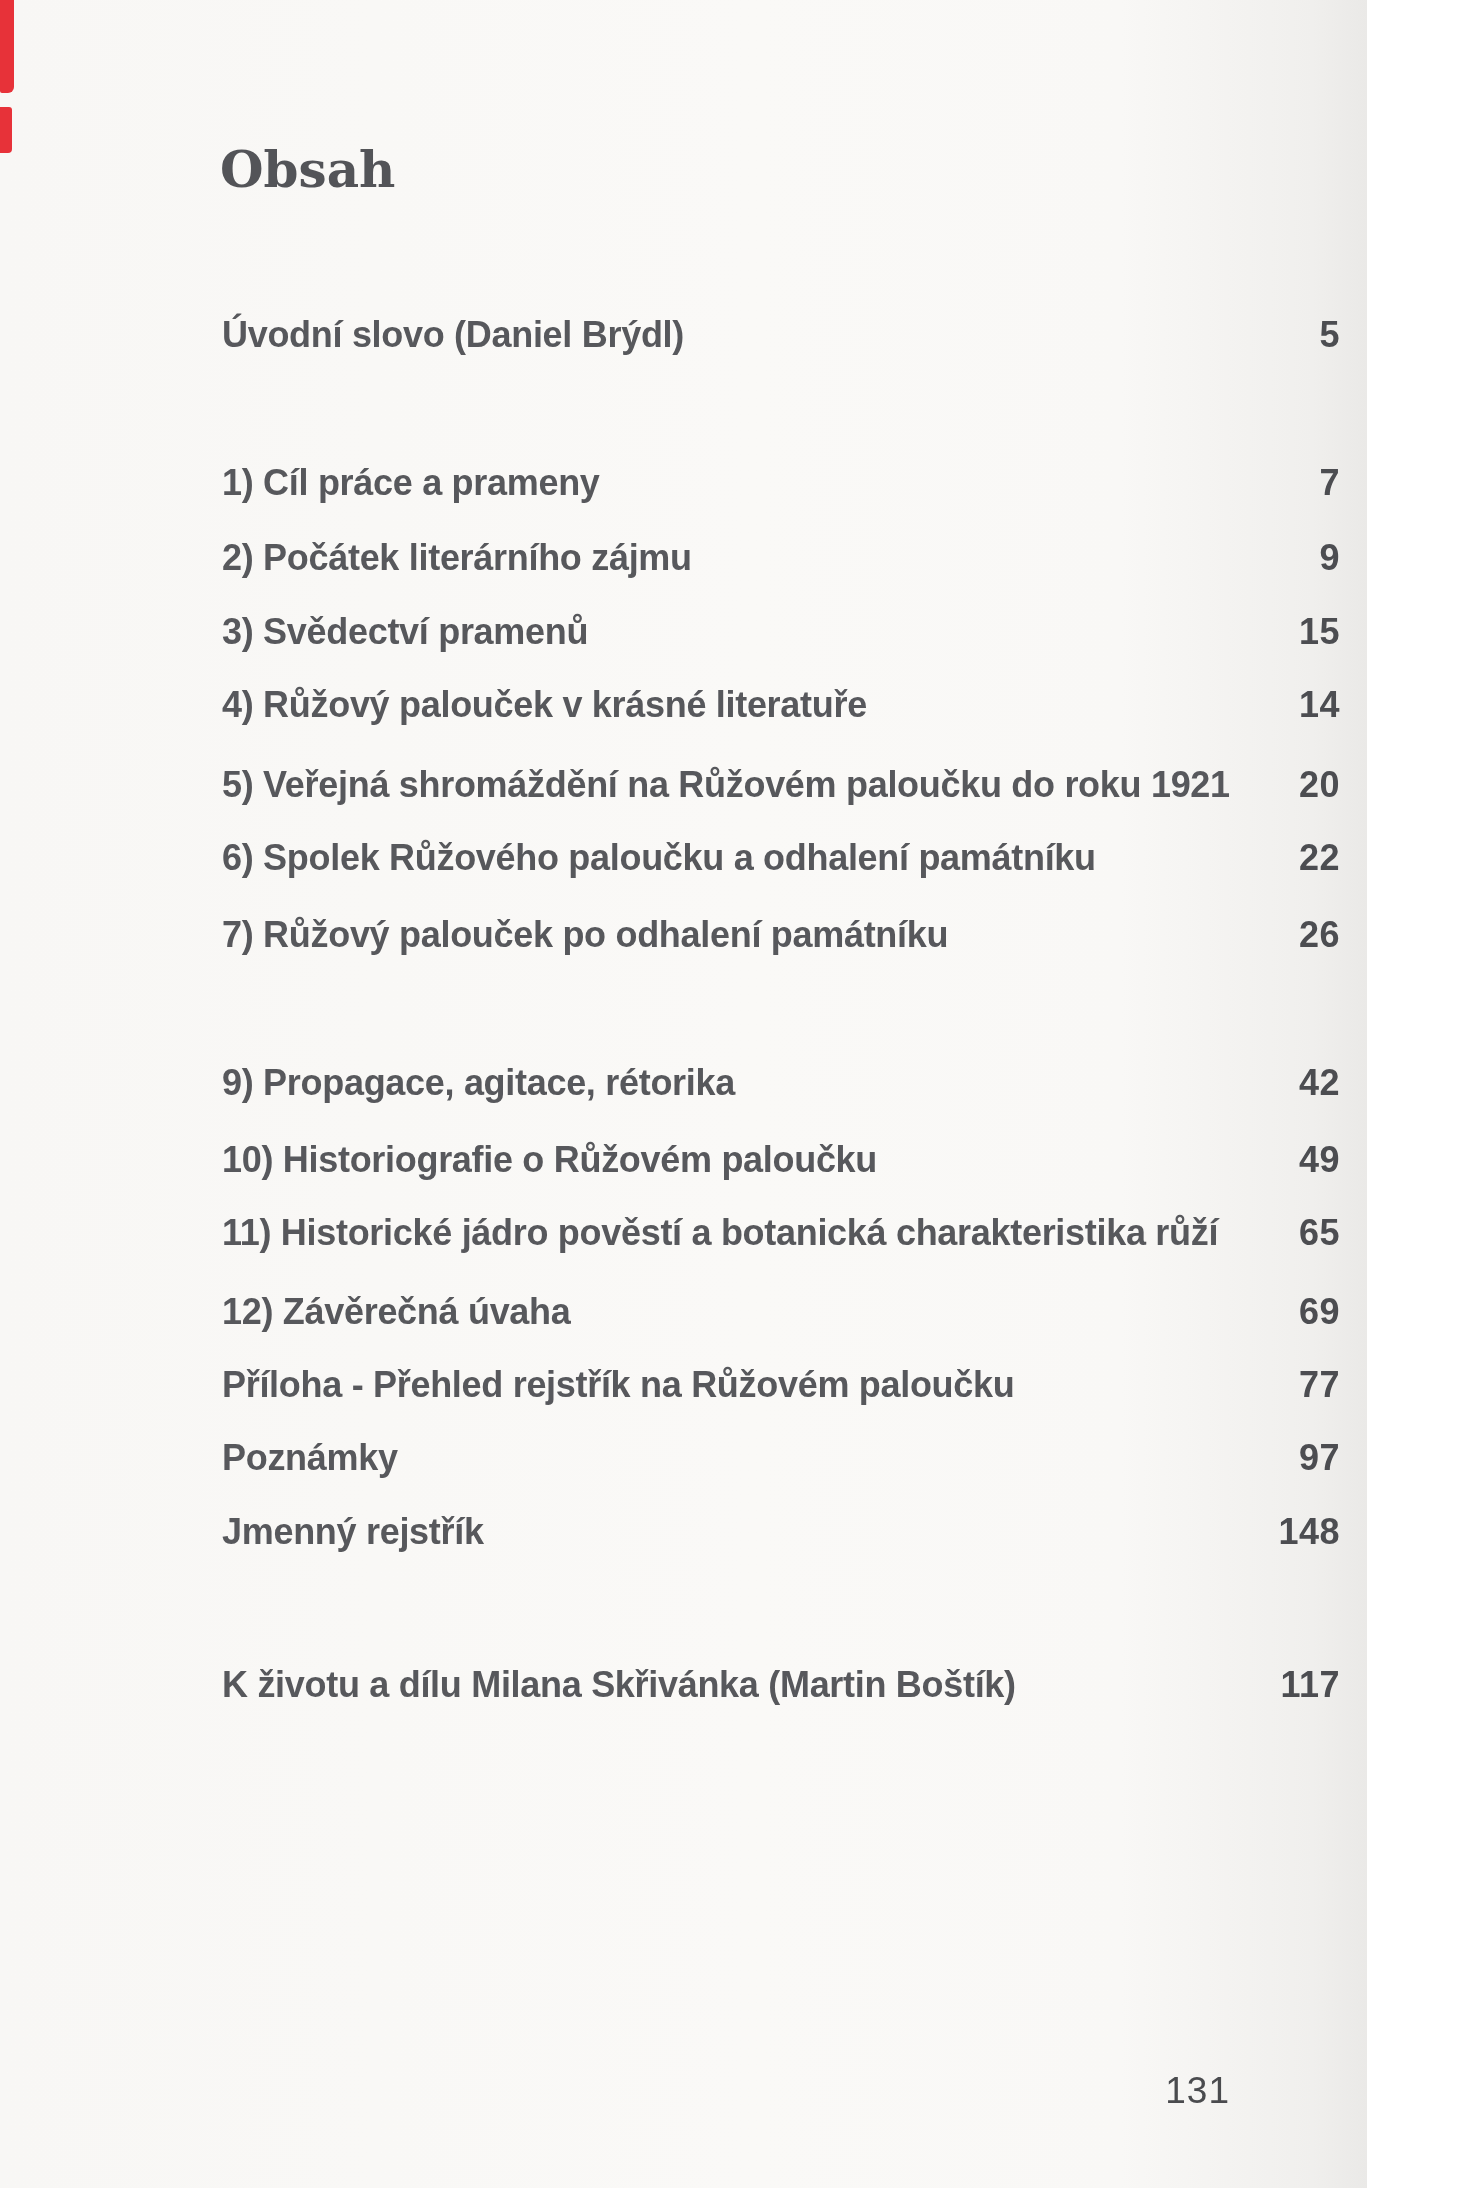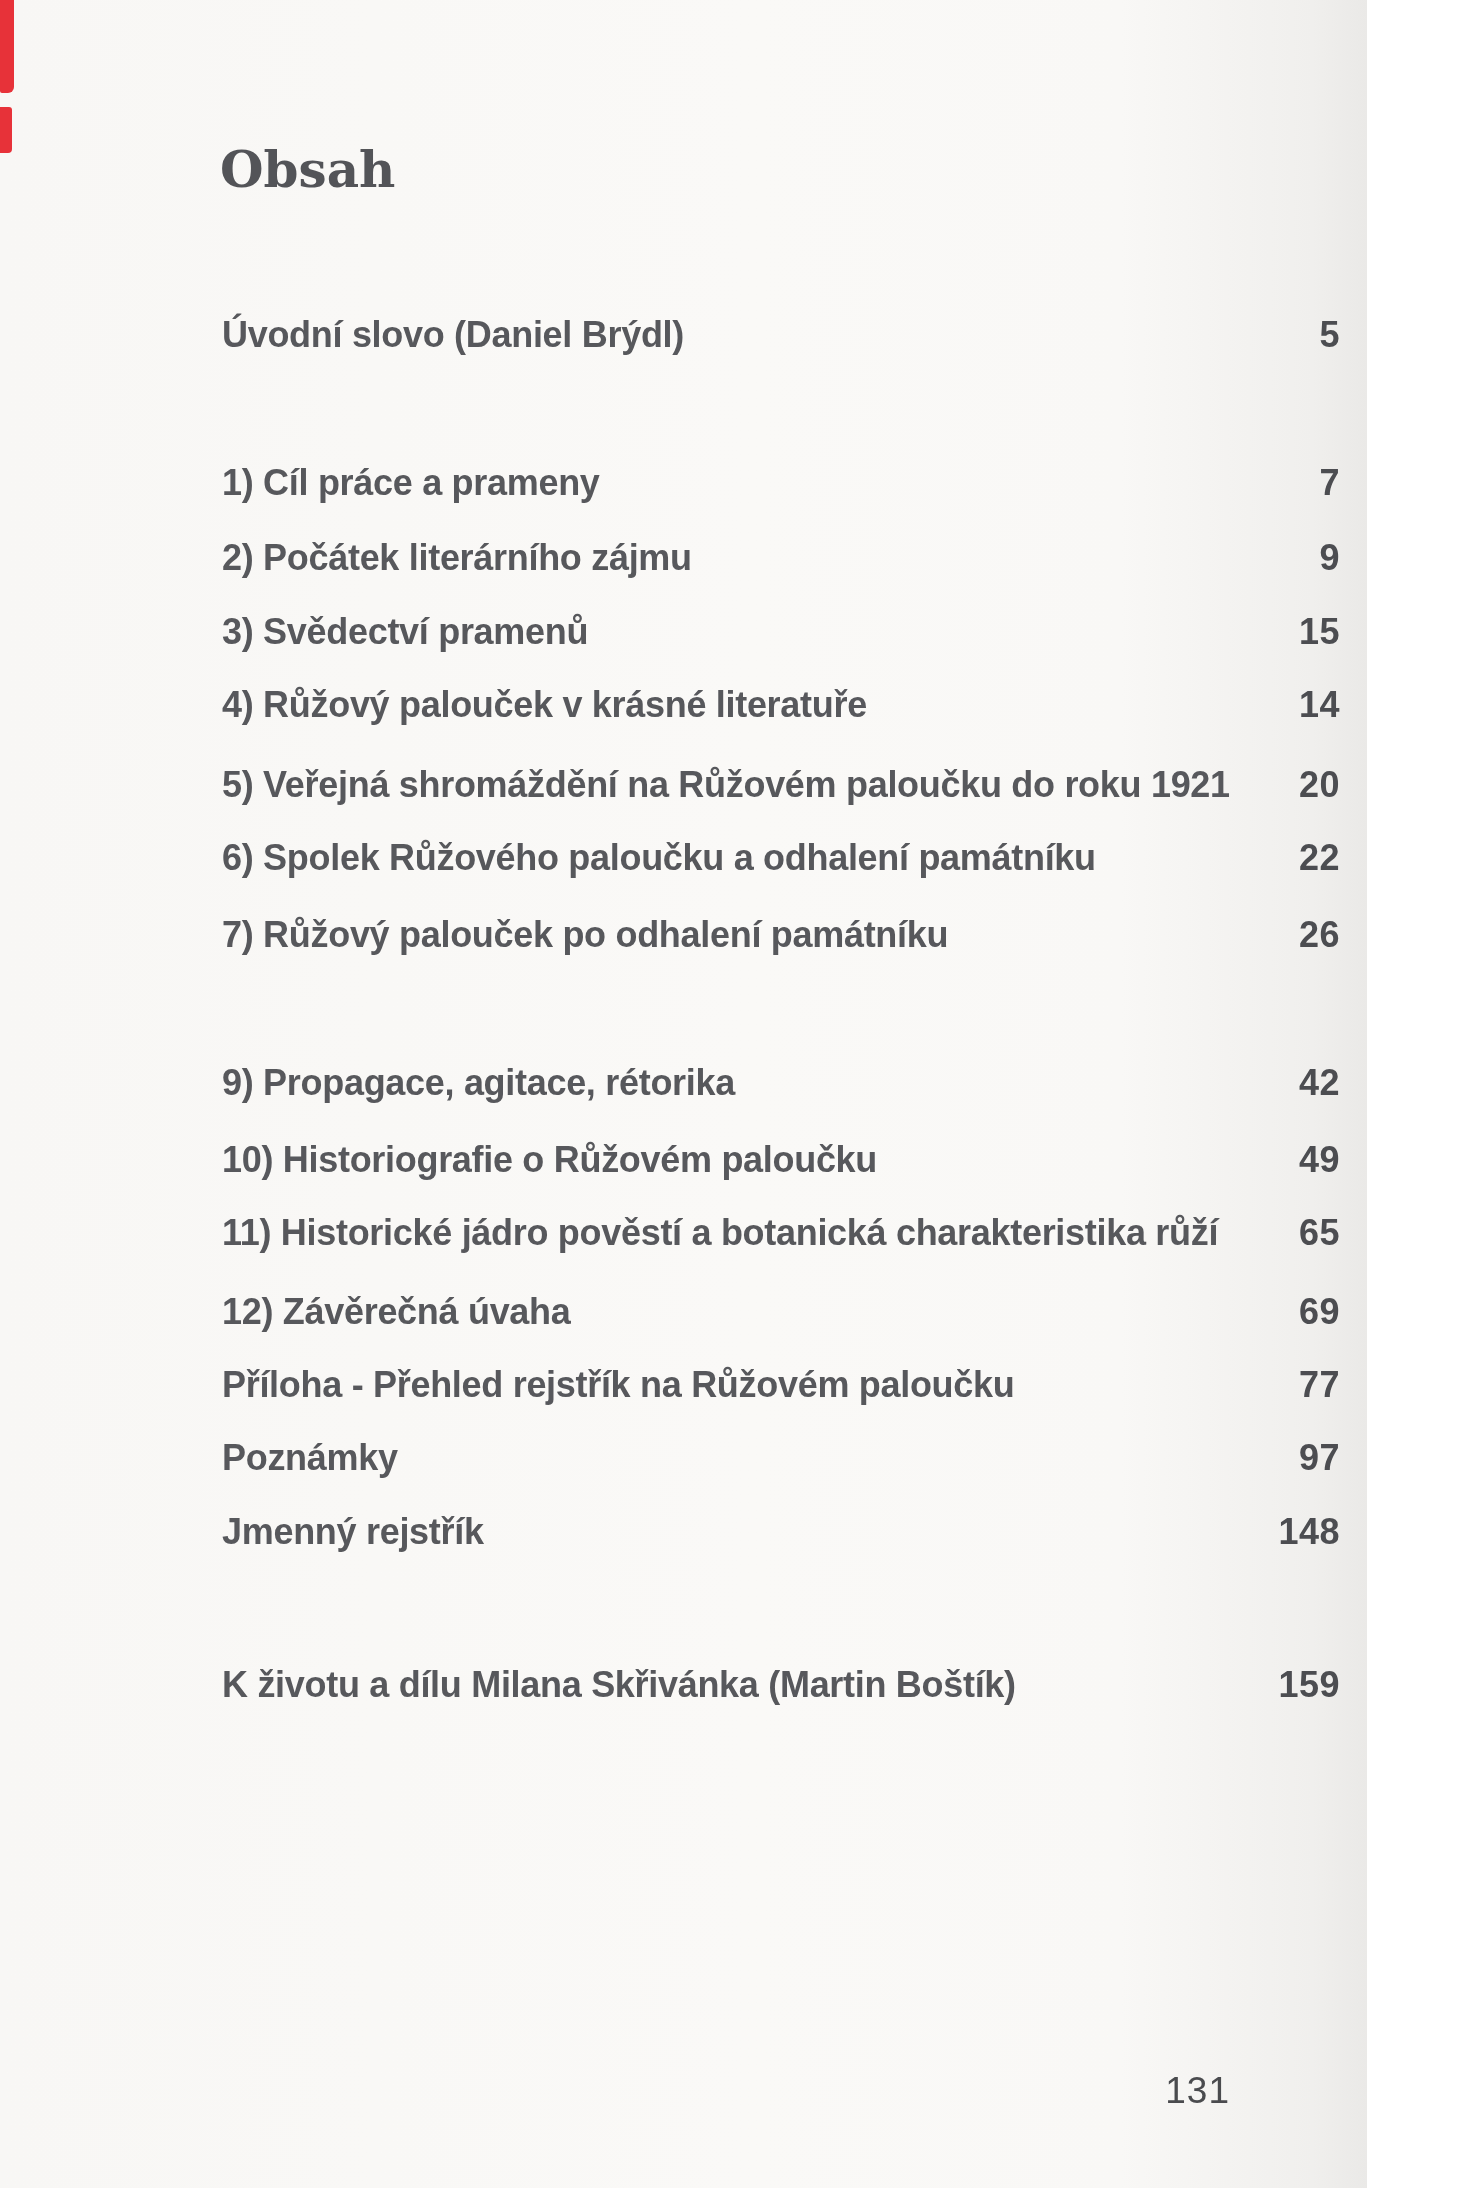--- a/index.html
+++ b/index.html
@@ -169,20 +169,20 @@
       <span class="num">97</span>
     </div>
 
     <div class="row" style="top:1510px">
       <span class="lbl">Jmenný rejstřík</span>
       <span class="num">148</span>
     </div>
 
     <div class="row" style="top:1663px">
       <span class="lbl">K životu a dílu Milana Skřivánka (Martin Boštík)</span>
-      <span class="num">159</span>
+      <span class="num">117</span>
     </div>
 
   </div>
 
   <div class="folio">131</div>
 
 </div>
 
 </body></html>

